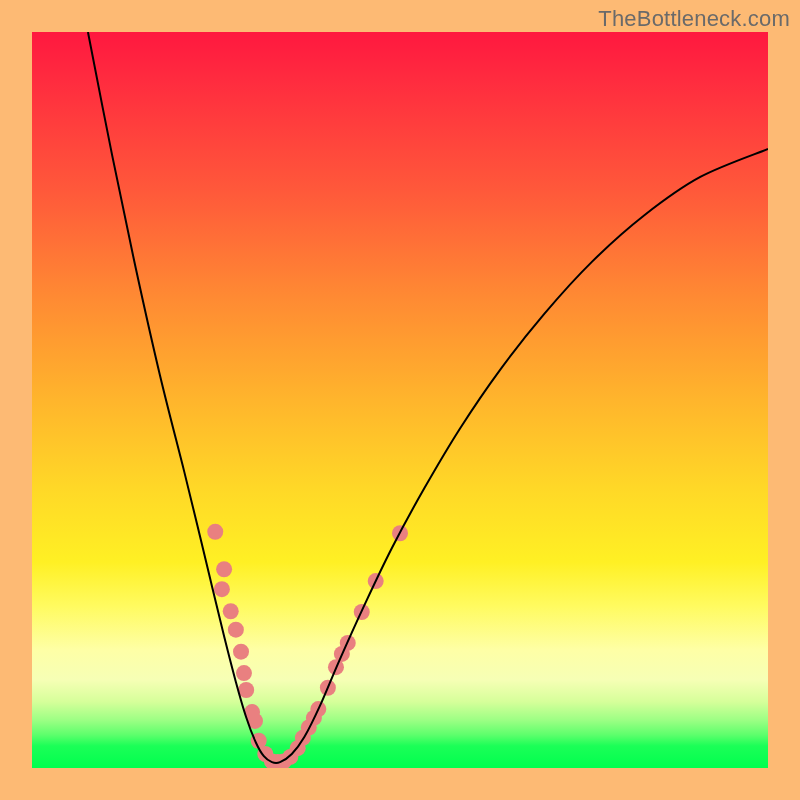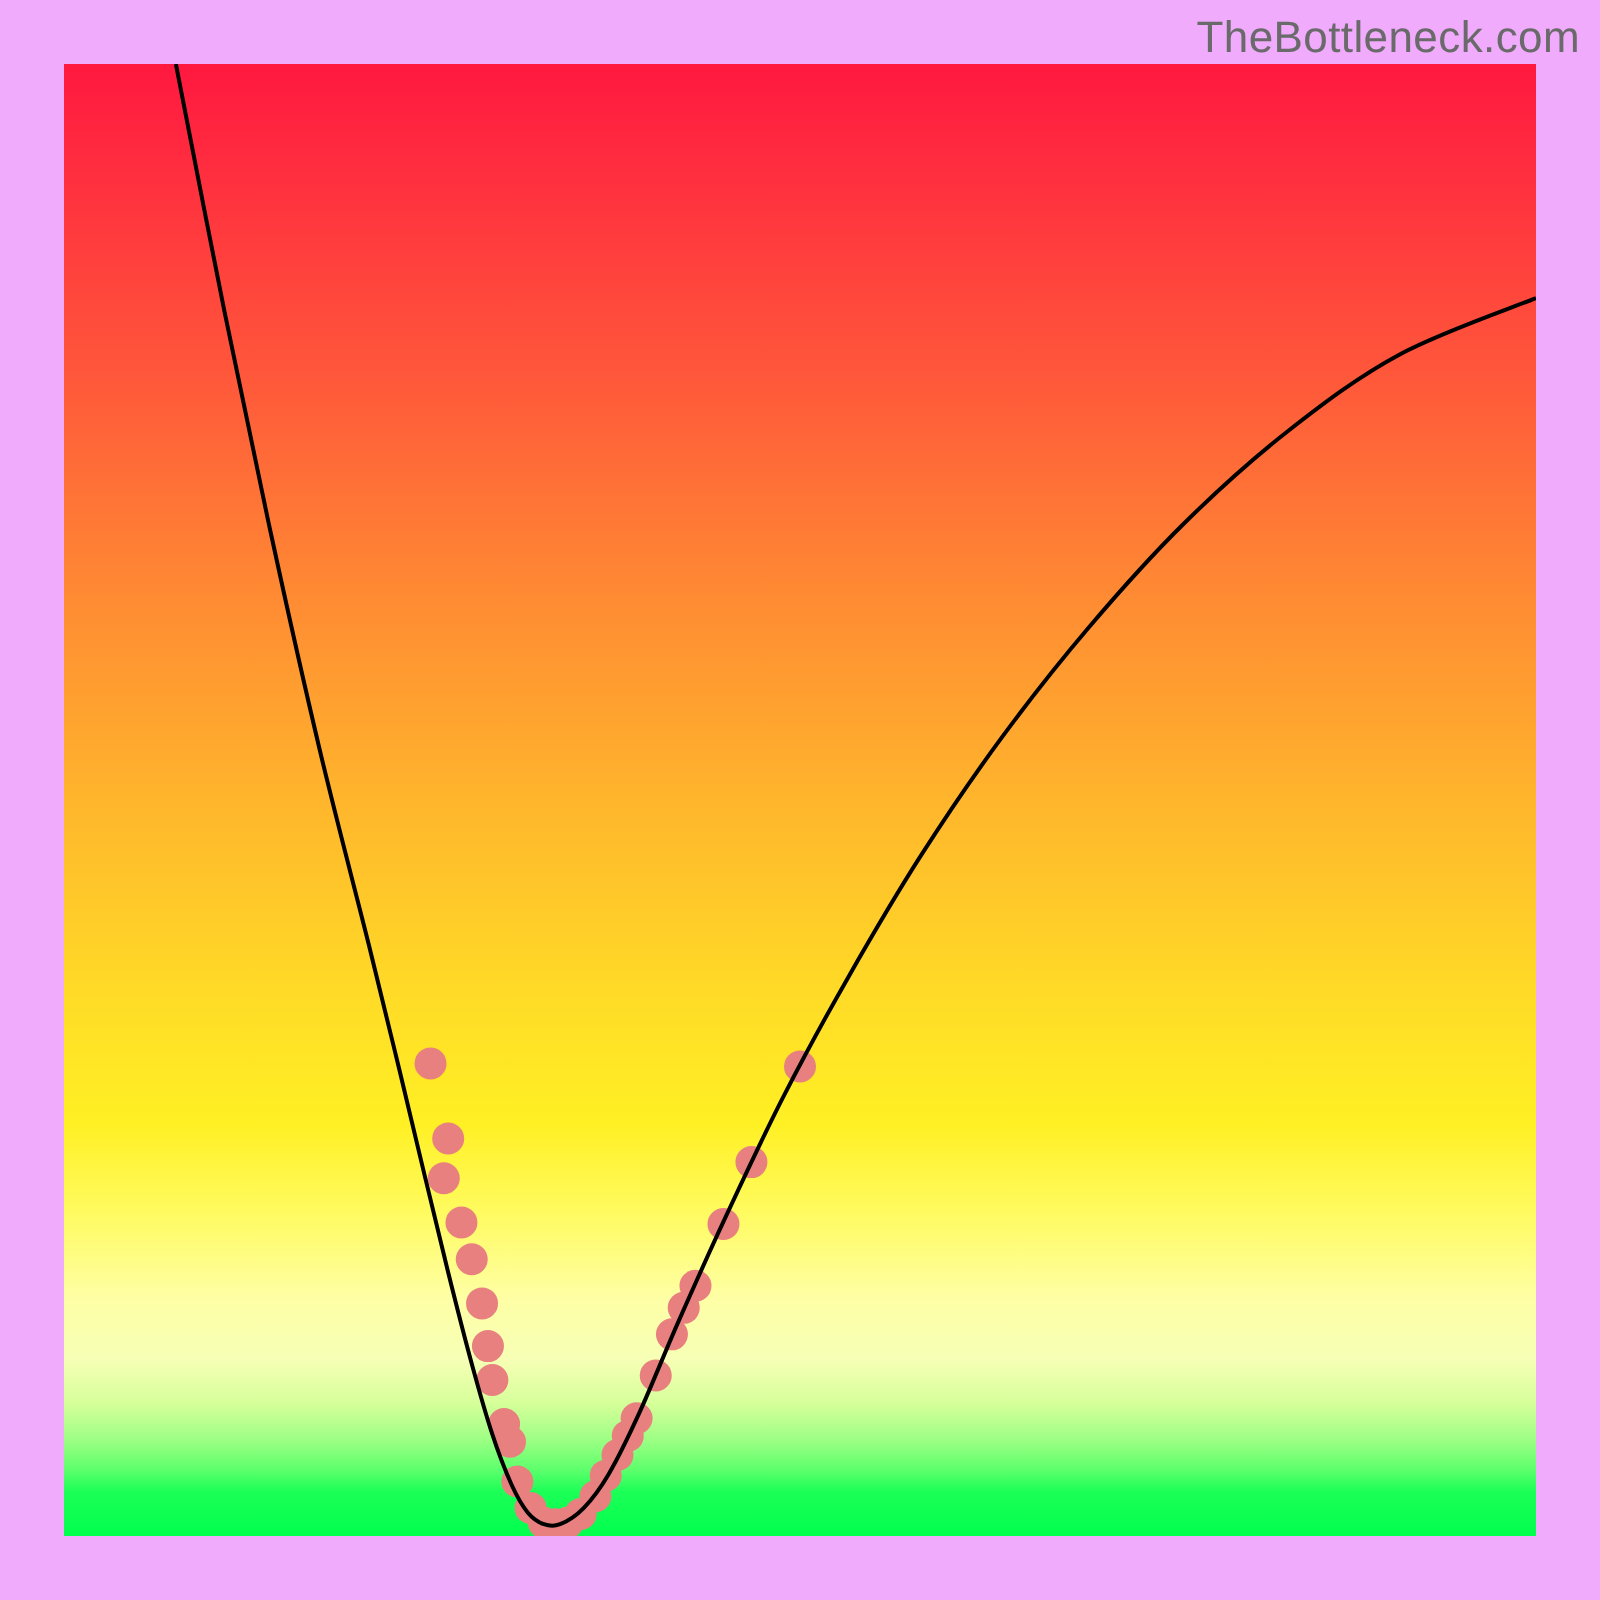--- a/index.html
+++ b/index.html
@@ -7,21 +7,21 @@
     padding: 0;
     width: 800px;
     height: 800px;
     overflow: hidden;
     background: #000;
     font-family: Arial, Helvetica, sans-serif;
   }
   .frame {
     position: absolute;
     inset: 0;
-    background: #f0abfc;
+    background: #fdba74;
   }
   .plot {
     position: absolute;
     left: 32px;
     top: 32px;
     width: 736px;
     height: 736px;
     overflow: hidden;
   }
   

